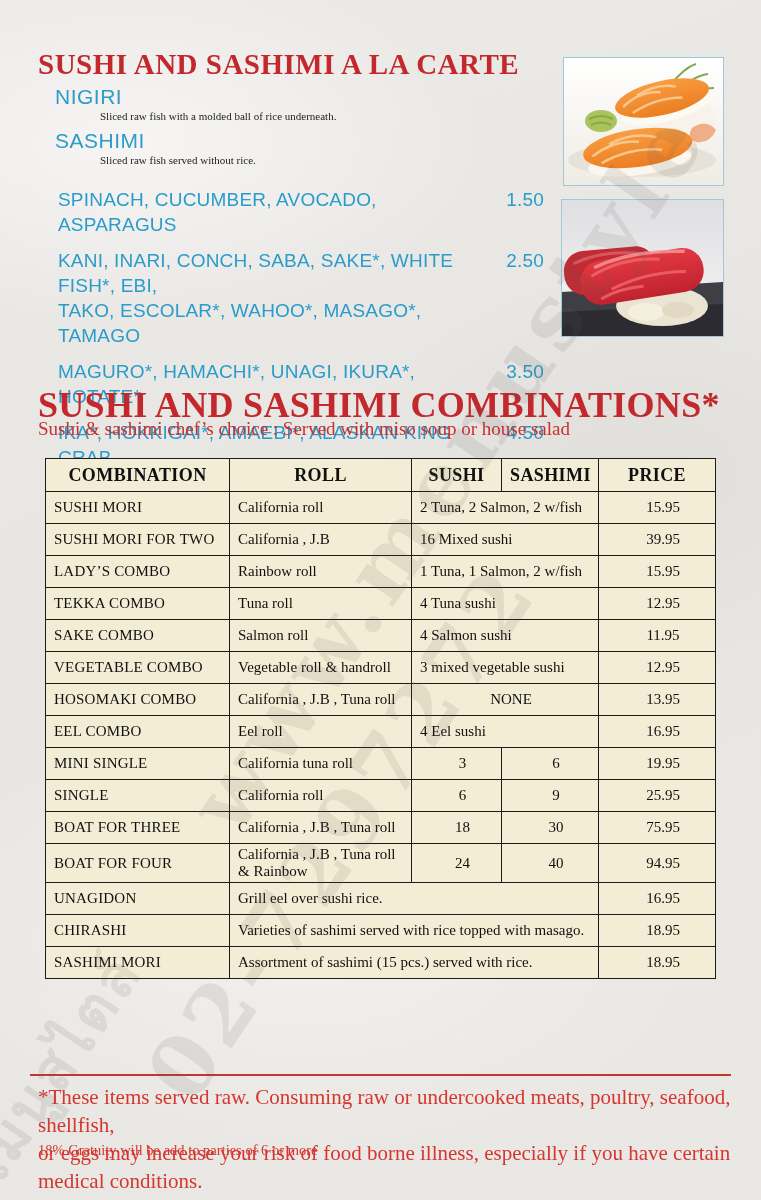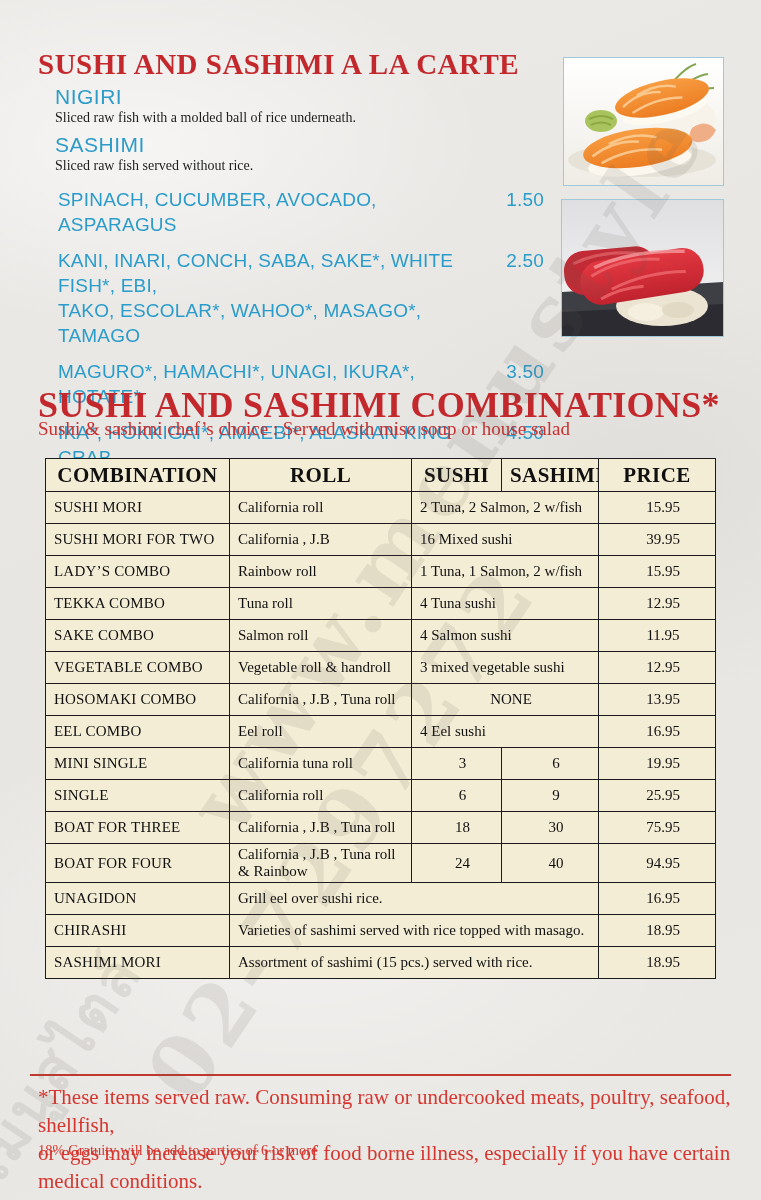--- a/index.html
+++ b/index.html
@@ -26,21 +26,21 @@
   
   .title1 {
     position:absolute; left:38px; top:48px; margin:0;
     font-size:29px; font-weight:bold; letter-spacing:0.5px; color:#c2282c;
   }
   .subsec { position:absolute; left:55px; top:85px; width:480px; }
   .bluehead {
     font-family:"Liberation Sans", sans-serif; font-size:21px; color:#2d9cc9;
     letter-spacing:0.5px; margin-bottom:1px;
   }
-  .desc { font-size:14px; color:#1d1d1d; margin-bottom:7px; }
+  .desc { font-size:11px; color:#1d1d1d; margin-bottom:7px;margin-left:45px; }
 
   .ala { position:absolute; left:58px; top:187px; width:486px; }
   .ala-row {
     display:flex; align-items:flex-start; margin-bottom:11px;
     font-family:"Liberation Sans", sans-serif; font-size:19px; line-height:25px;
     color:#2a9ccb; letter-spacing:0.2px;
   }
   .ala-label { flex:1; padding-right:4px; }
   .ala-price { width:46px; text-align:right; }
 
@@ -59,21 +59,21 @@
 
   table.combo {
     position:absolute; left:45px; top:458px; width:670px;
     border-collapse:collapse; table-layout:fixed; background:#f4edd5; z-index:2;
   }
   .combo th, .combo td {
     border:1.6px solid #1b1b1b; color:#101010;
     font-family:"Liberation Serif", serif; font-size:15px;
     padding:2px 8px; overflow:hidden;
   }
-  .combo th { height:28px; font-size:21px; font-weight:bold; text-align:center; letter-spacing:0.4px; }
+  .combo th { height:28px; font-size:18px; font-weight:bold; text-align:center; letter-spacing:0.4px; }
   .combo td { height:27px; text-align:left; }
   .combo td.cell-name  { font-weight:normal; letter-spacing:0.2px; }
   .combo td.cell-center{ text-align:center;padding-left:20px; }
   .combo td .roll-line2 { }
 
   
   .redline { position:absolute; left:30px; top:1074px; width:701px; height:2px; background:#c0392e; z-index:2; }
   .footnote { position:absolute; left:38px; top:1083px; width:700px; font-size:21px; color:#d5362f; line-height:28px; z-index:2; }
   .gratuity { position:absolute; left:38px; top:1142px; font-size:14.5px; color:#d5362f; z-index:2; }
 </style>

